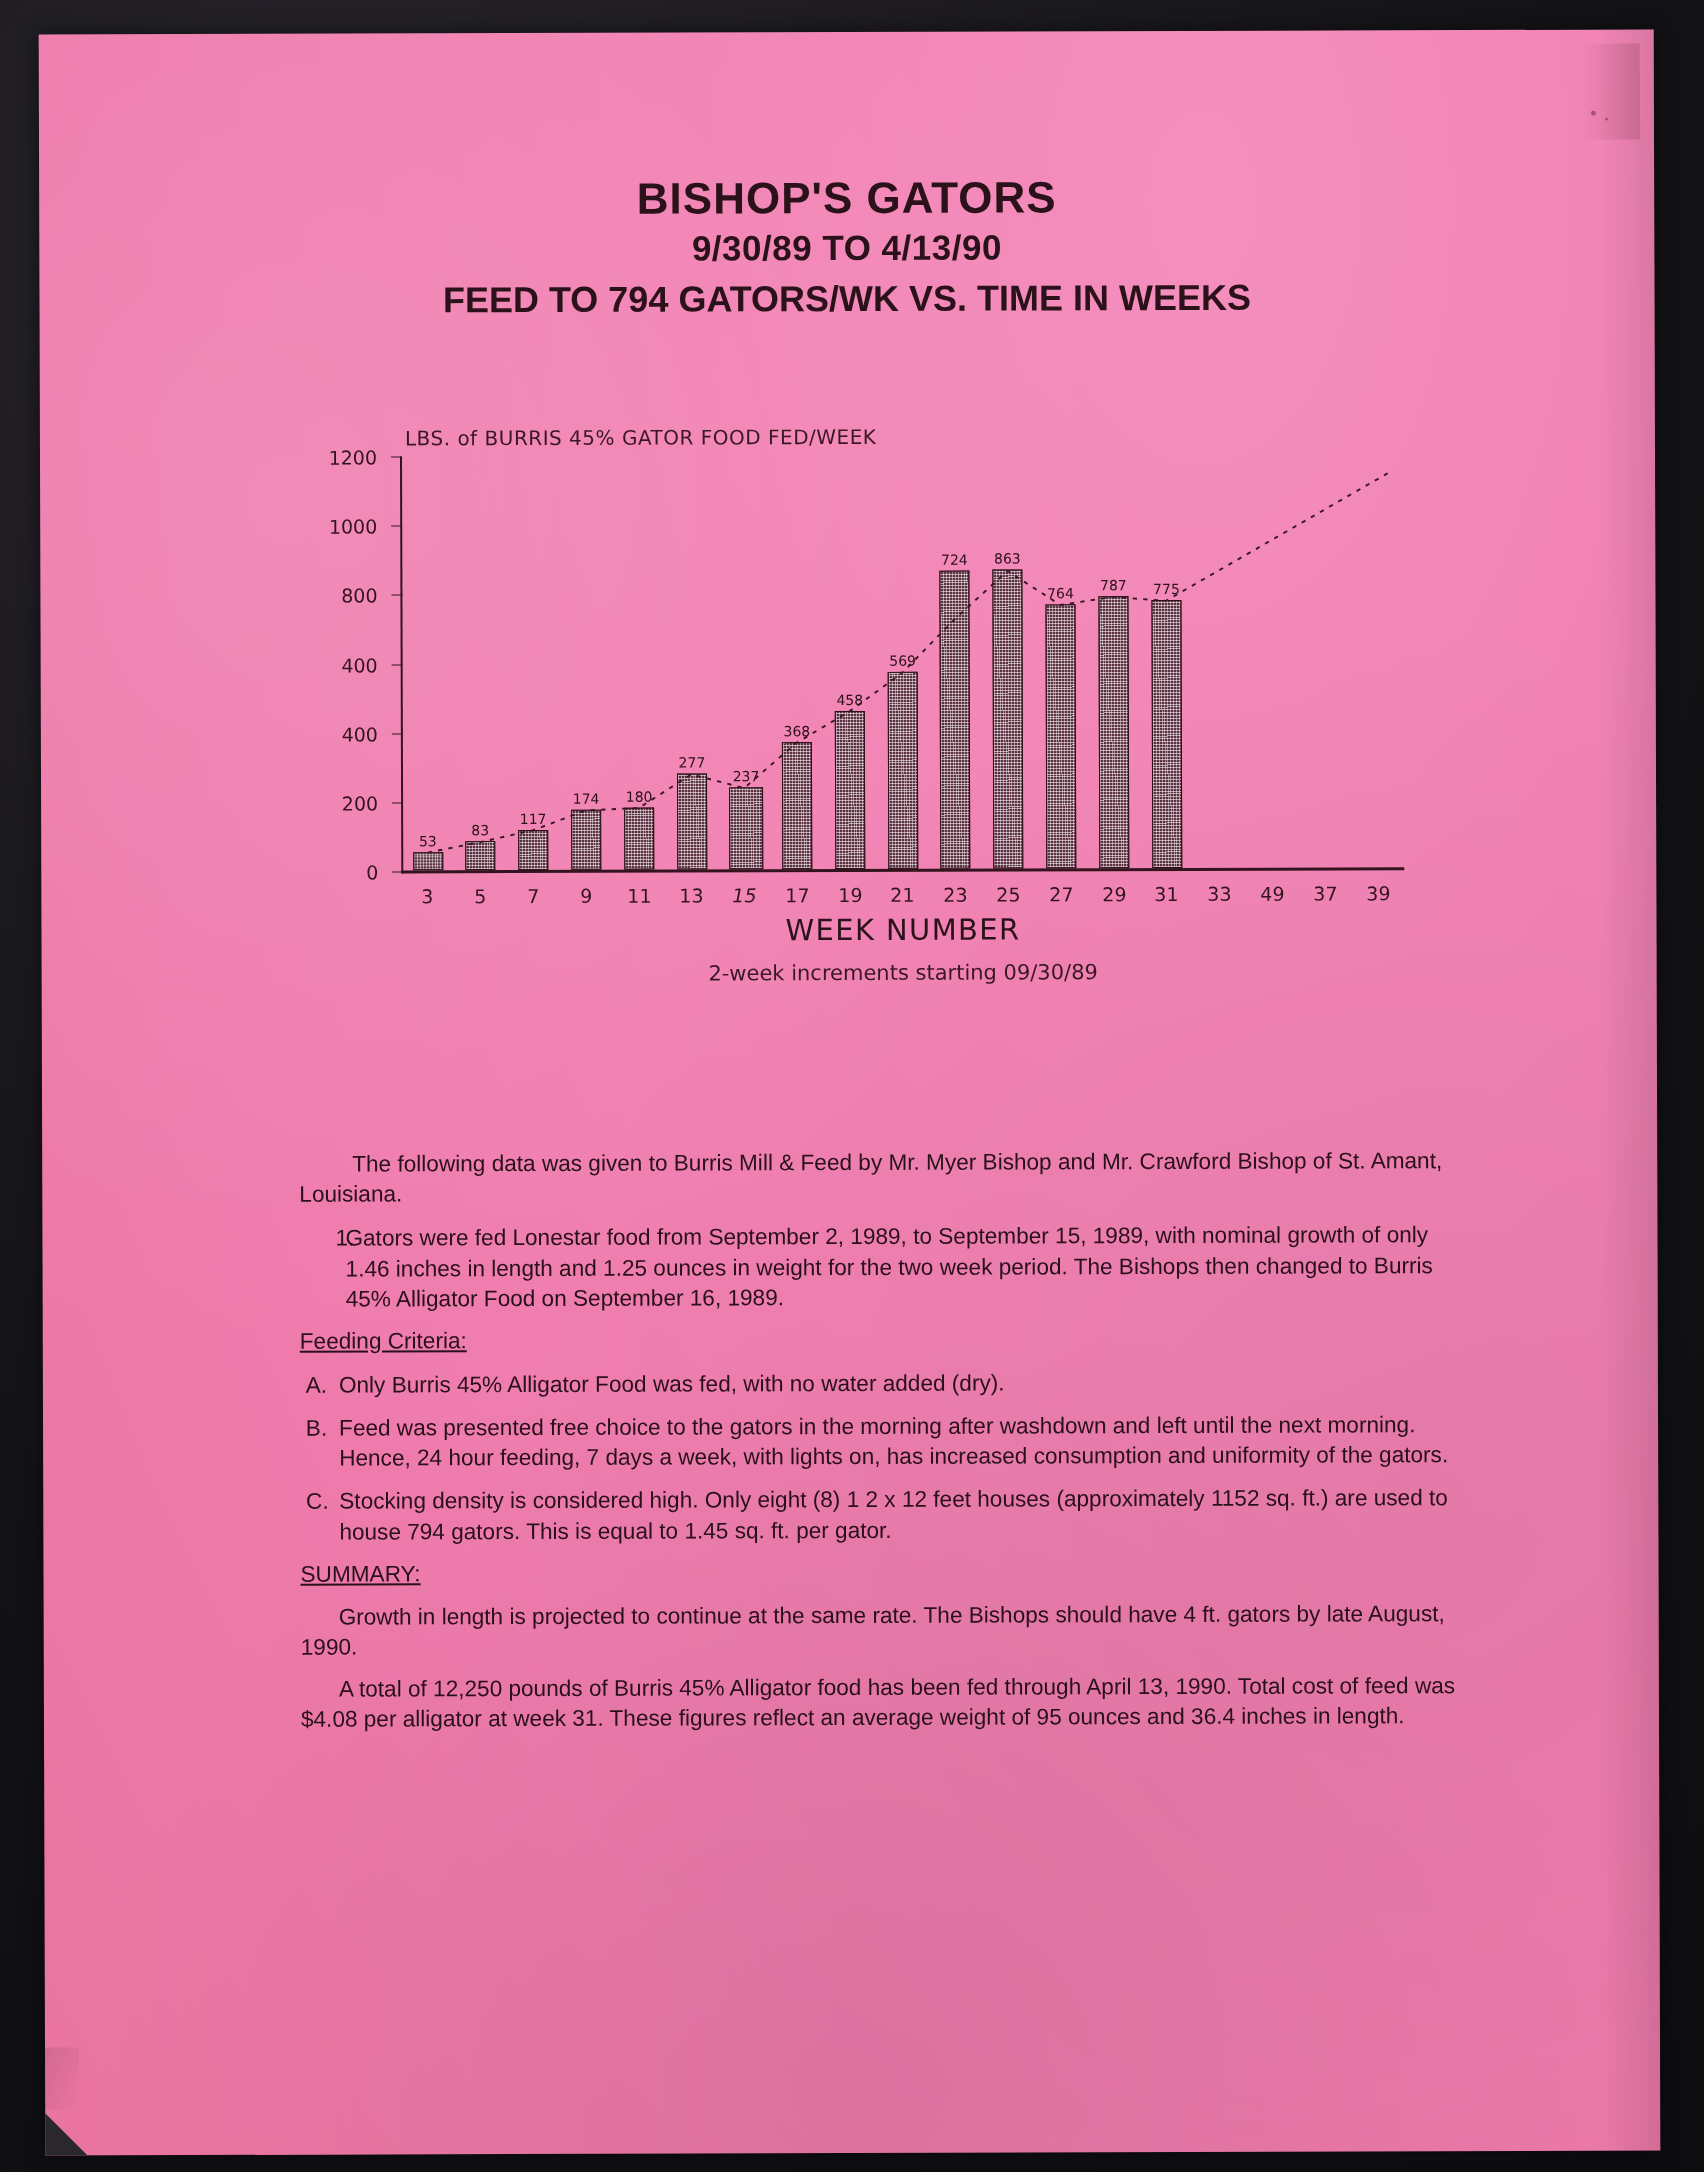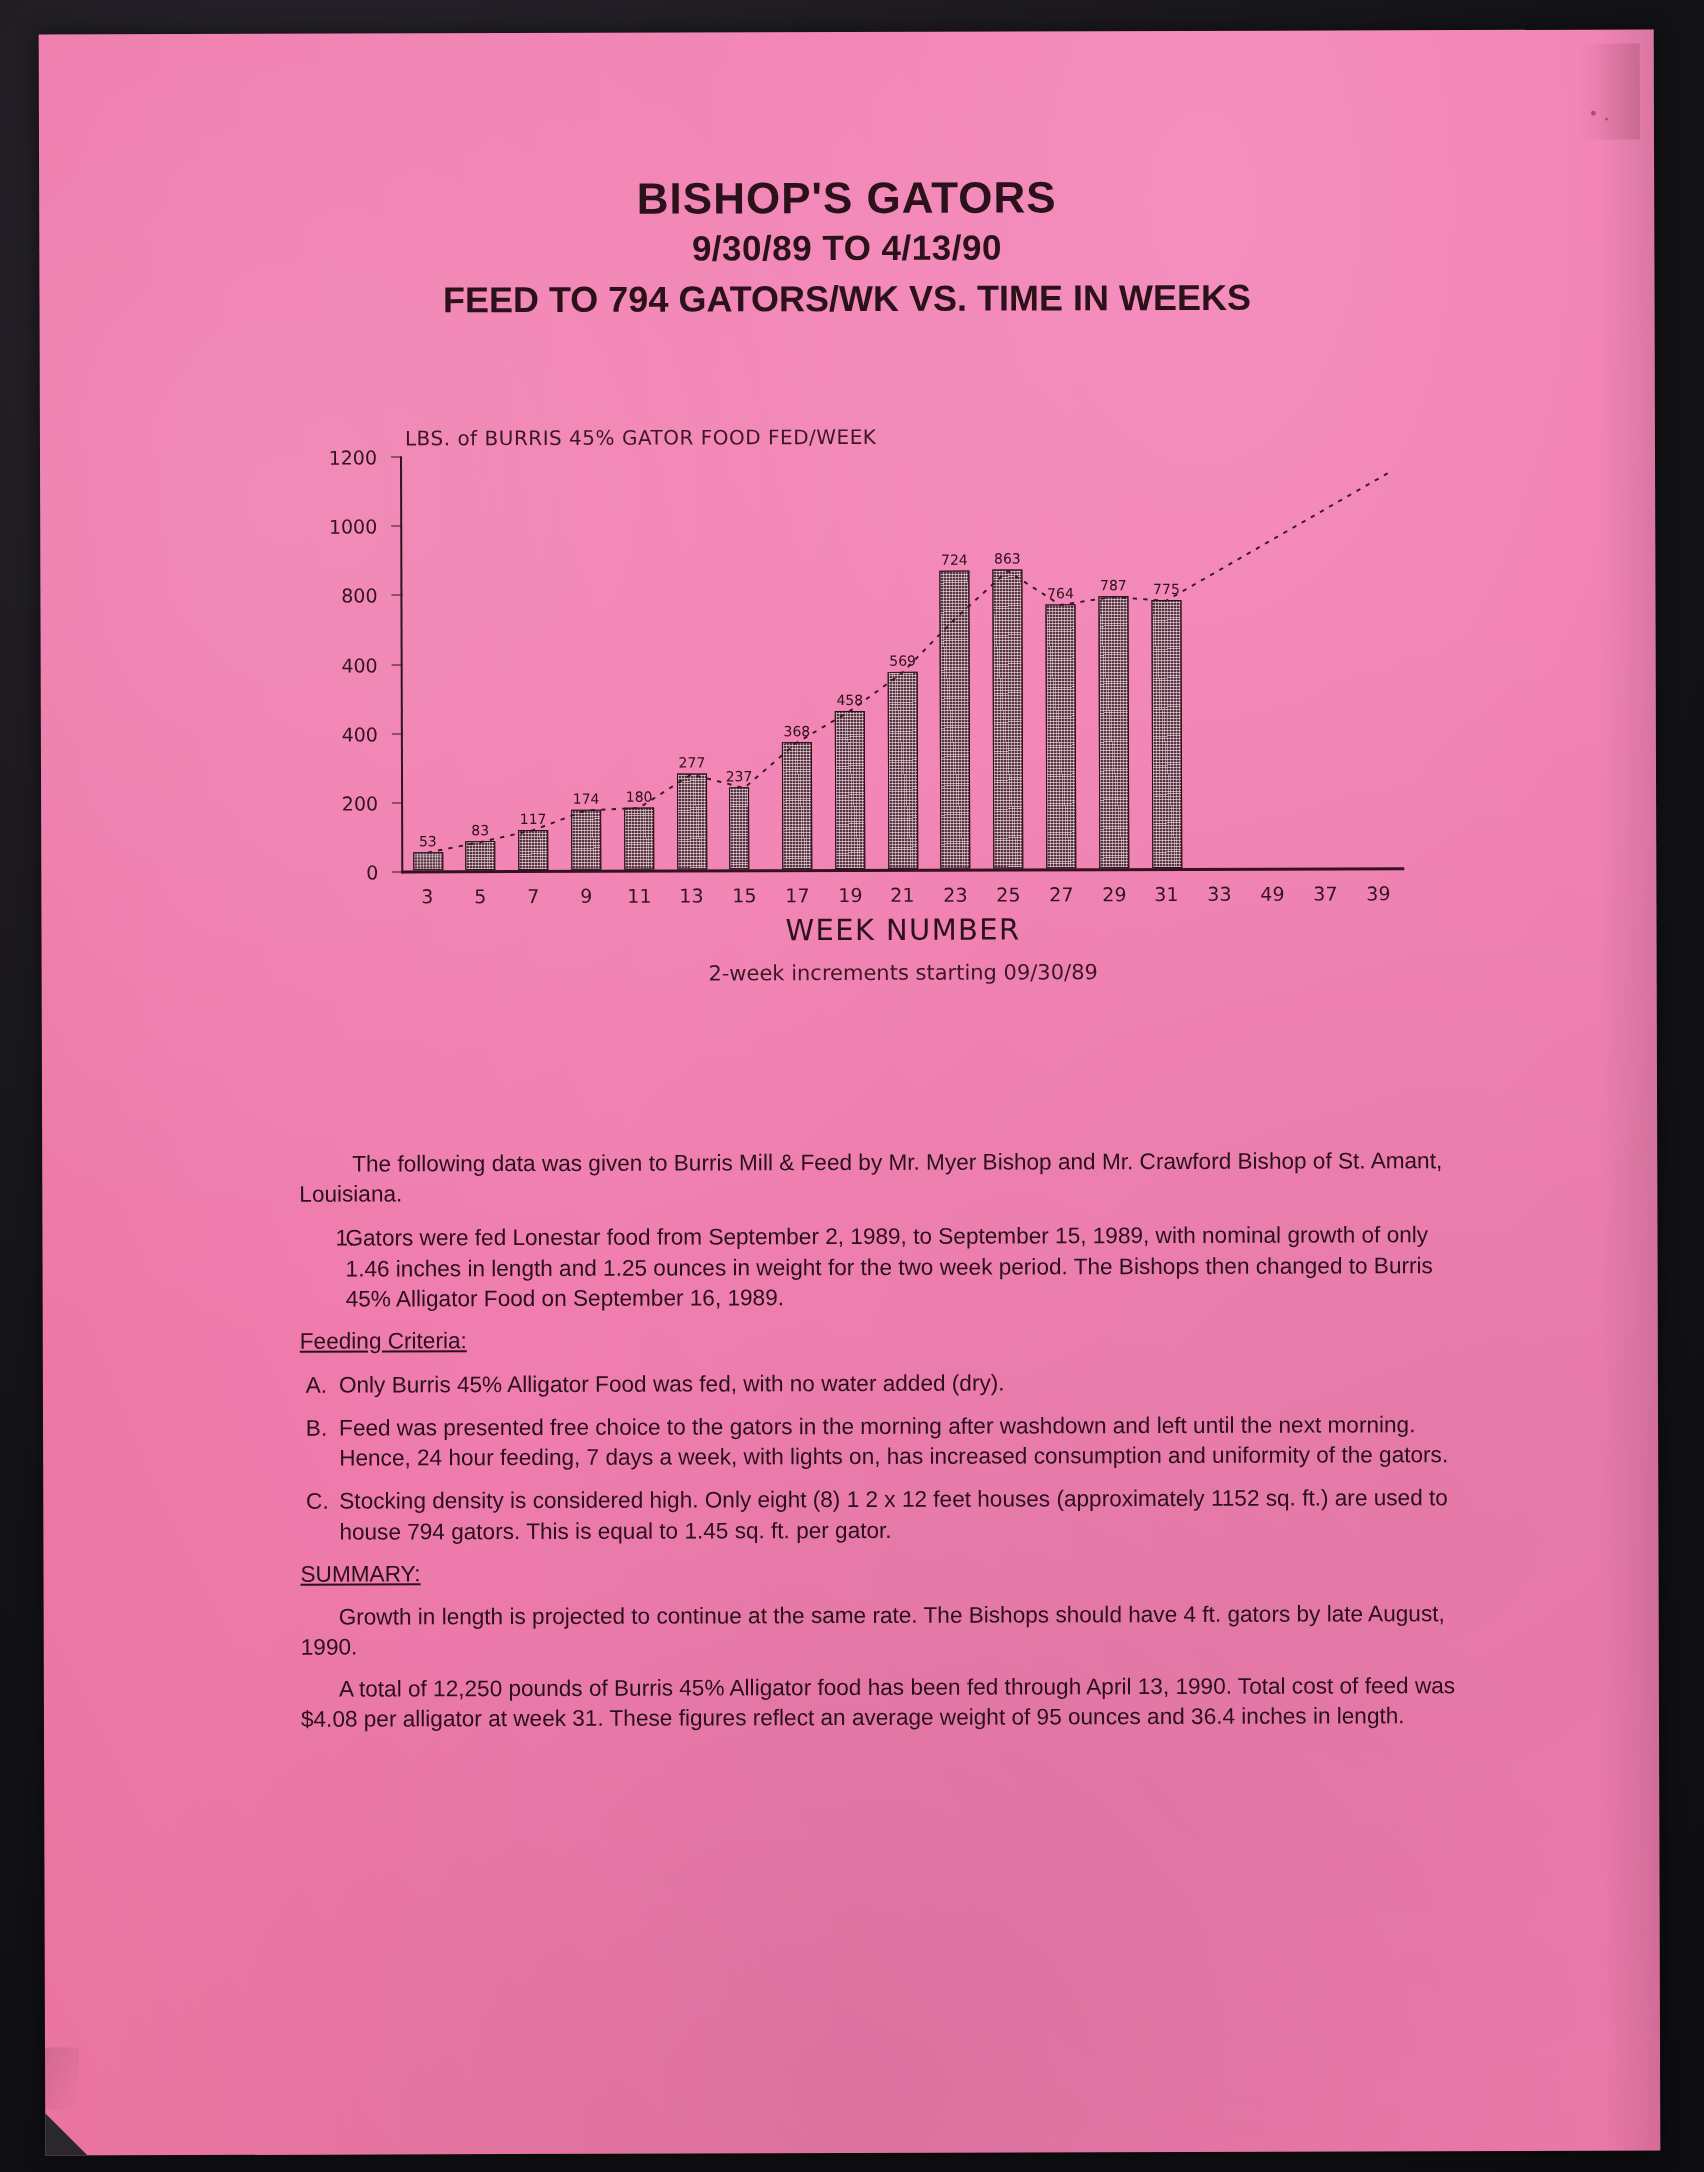--- a/index.html
+++ b/index.html
@@ -331,21 +331,21 @@
             </div>
             <div class="bar" style="left: 170px; width: 30px; height: 60px;">
               <div class="bar-val">174</div>
             </div>
             <div class="bar" style="left: 223px; width: 30px; height: 62px;">
               <div class="bar-val">180</div>
             </div>
             <div class="bar" style="left: 276px; width: 30px; height: 96px;">
               <div class="bar-val">277</div>
             </div>
-            <div class="bar" style="left: 328px; width: 20px; height: 82px;">
+            <div class="bar" style="left: 328px; width: 34px; height: 82px;">
               <div class="bar-val">237</div>
             </div>
             <div class="bar" style="left: 381px; width: 30px; height: 127px;">
               <div class="bar-val">368</div>
             </div>
             <div class="bar" style="left: 434px; width: 30px; height: 158px;">
               <div class="bar-val">458</div>
             </div>
             <div class="bar" style="left: 487px; width: 30px; height: 197px;">
               <div class="bar-val">569</div>
@@ -366,21 +366,21 @@
               <div class="bar-val">775</div>
             </div>
           </div>
         <div id="xlabels">
             <div class="xtick-label" style="left: 26px;">3</div>
             <div class="xtick-label" style="left: 79px;">5</div>
             <div class="xtick-label" style="left: 132px;">7</div>
             <div class="xtick-label" style="left: 185px;">9</div>
             <div class="xtick-label" style="left: 238px;">11</div>
             <div class="xtick-label" style="left: 290px;">13</div>
-            <div class="xtick-label" style="left: 343px;">15</div>
+            <div class="xtick-label" style="left: 343px; font-style: italic;">15</div>
             <div class="xtick-label" style="left: 396px;">17</div>
             <div class="xtick-label" style="left: 449px;">19</div>
             <div class="xtick-label" style="left: 501px;">21</div>
             <div class="xtick-label" style="left: 554px;">23</div>
             <div class="xtick-label" style="left: 607px;">25</div>
             <div class="xtick-label" style="left: 660px;">27</div>
             <div class="xtick-label" style="left: 713px;">29</div>
             <div class="xtick-label" style="left: 765px;">31</div>
             <div class="xtick-label" style="left: 818px;">33</div>
             <div class="xtick-label" style="left: 871px;">49</div>

